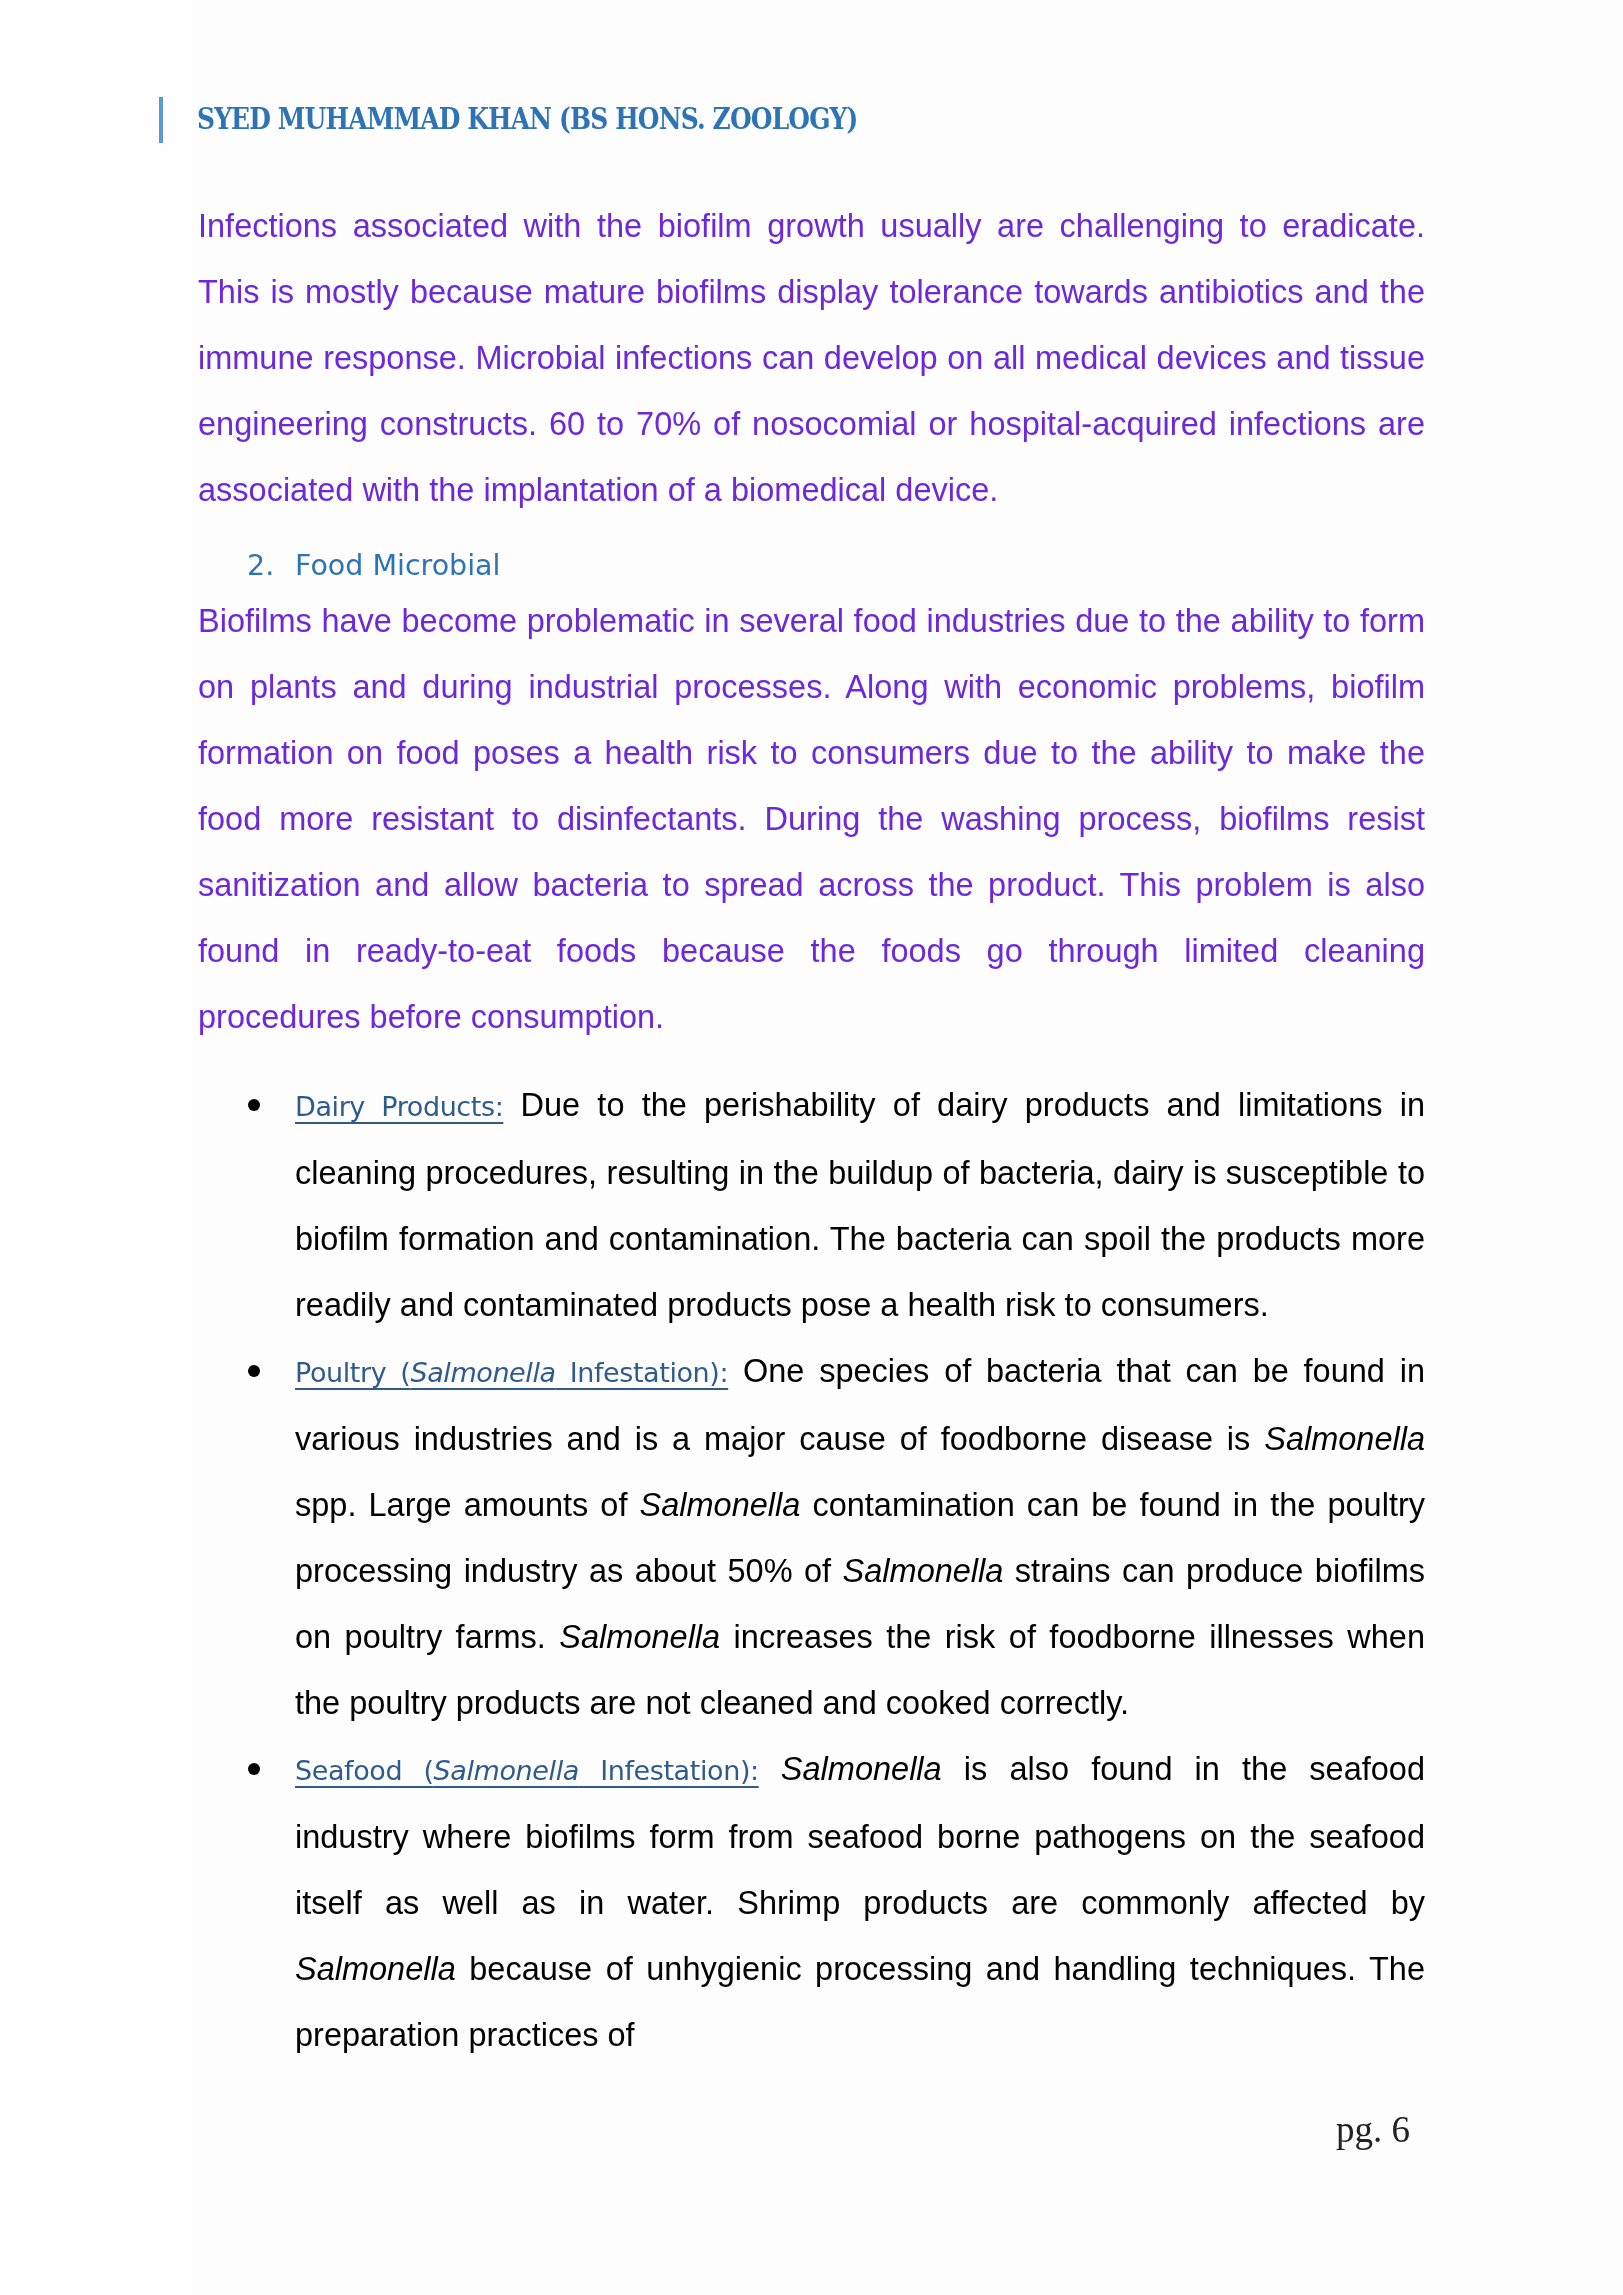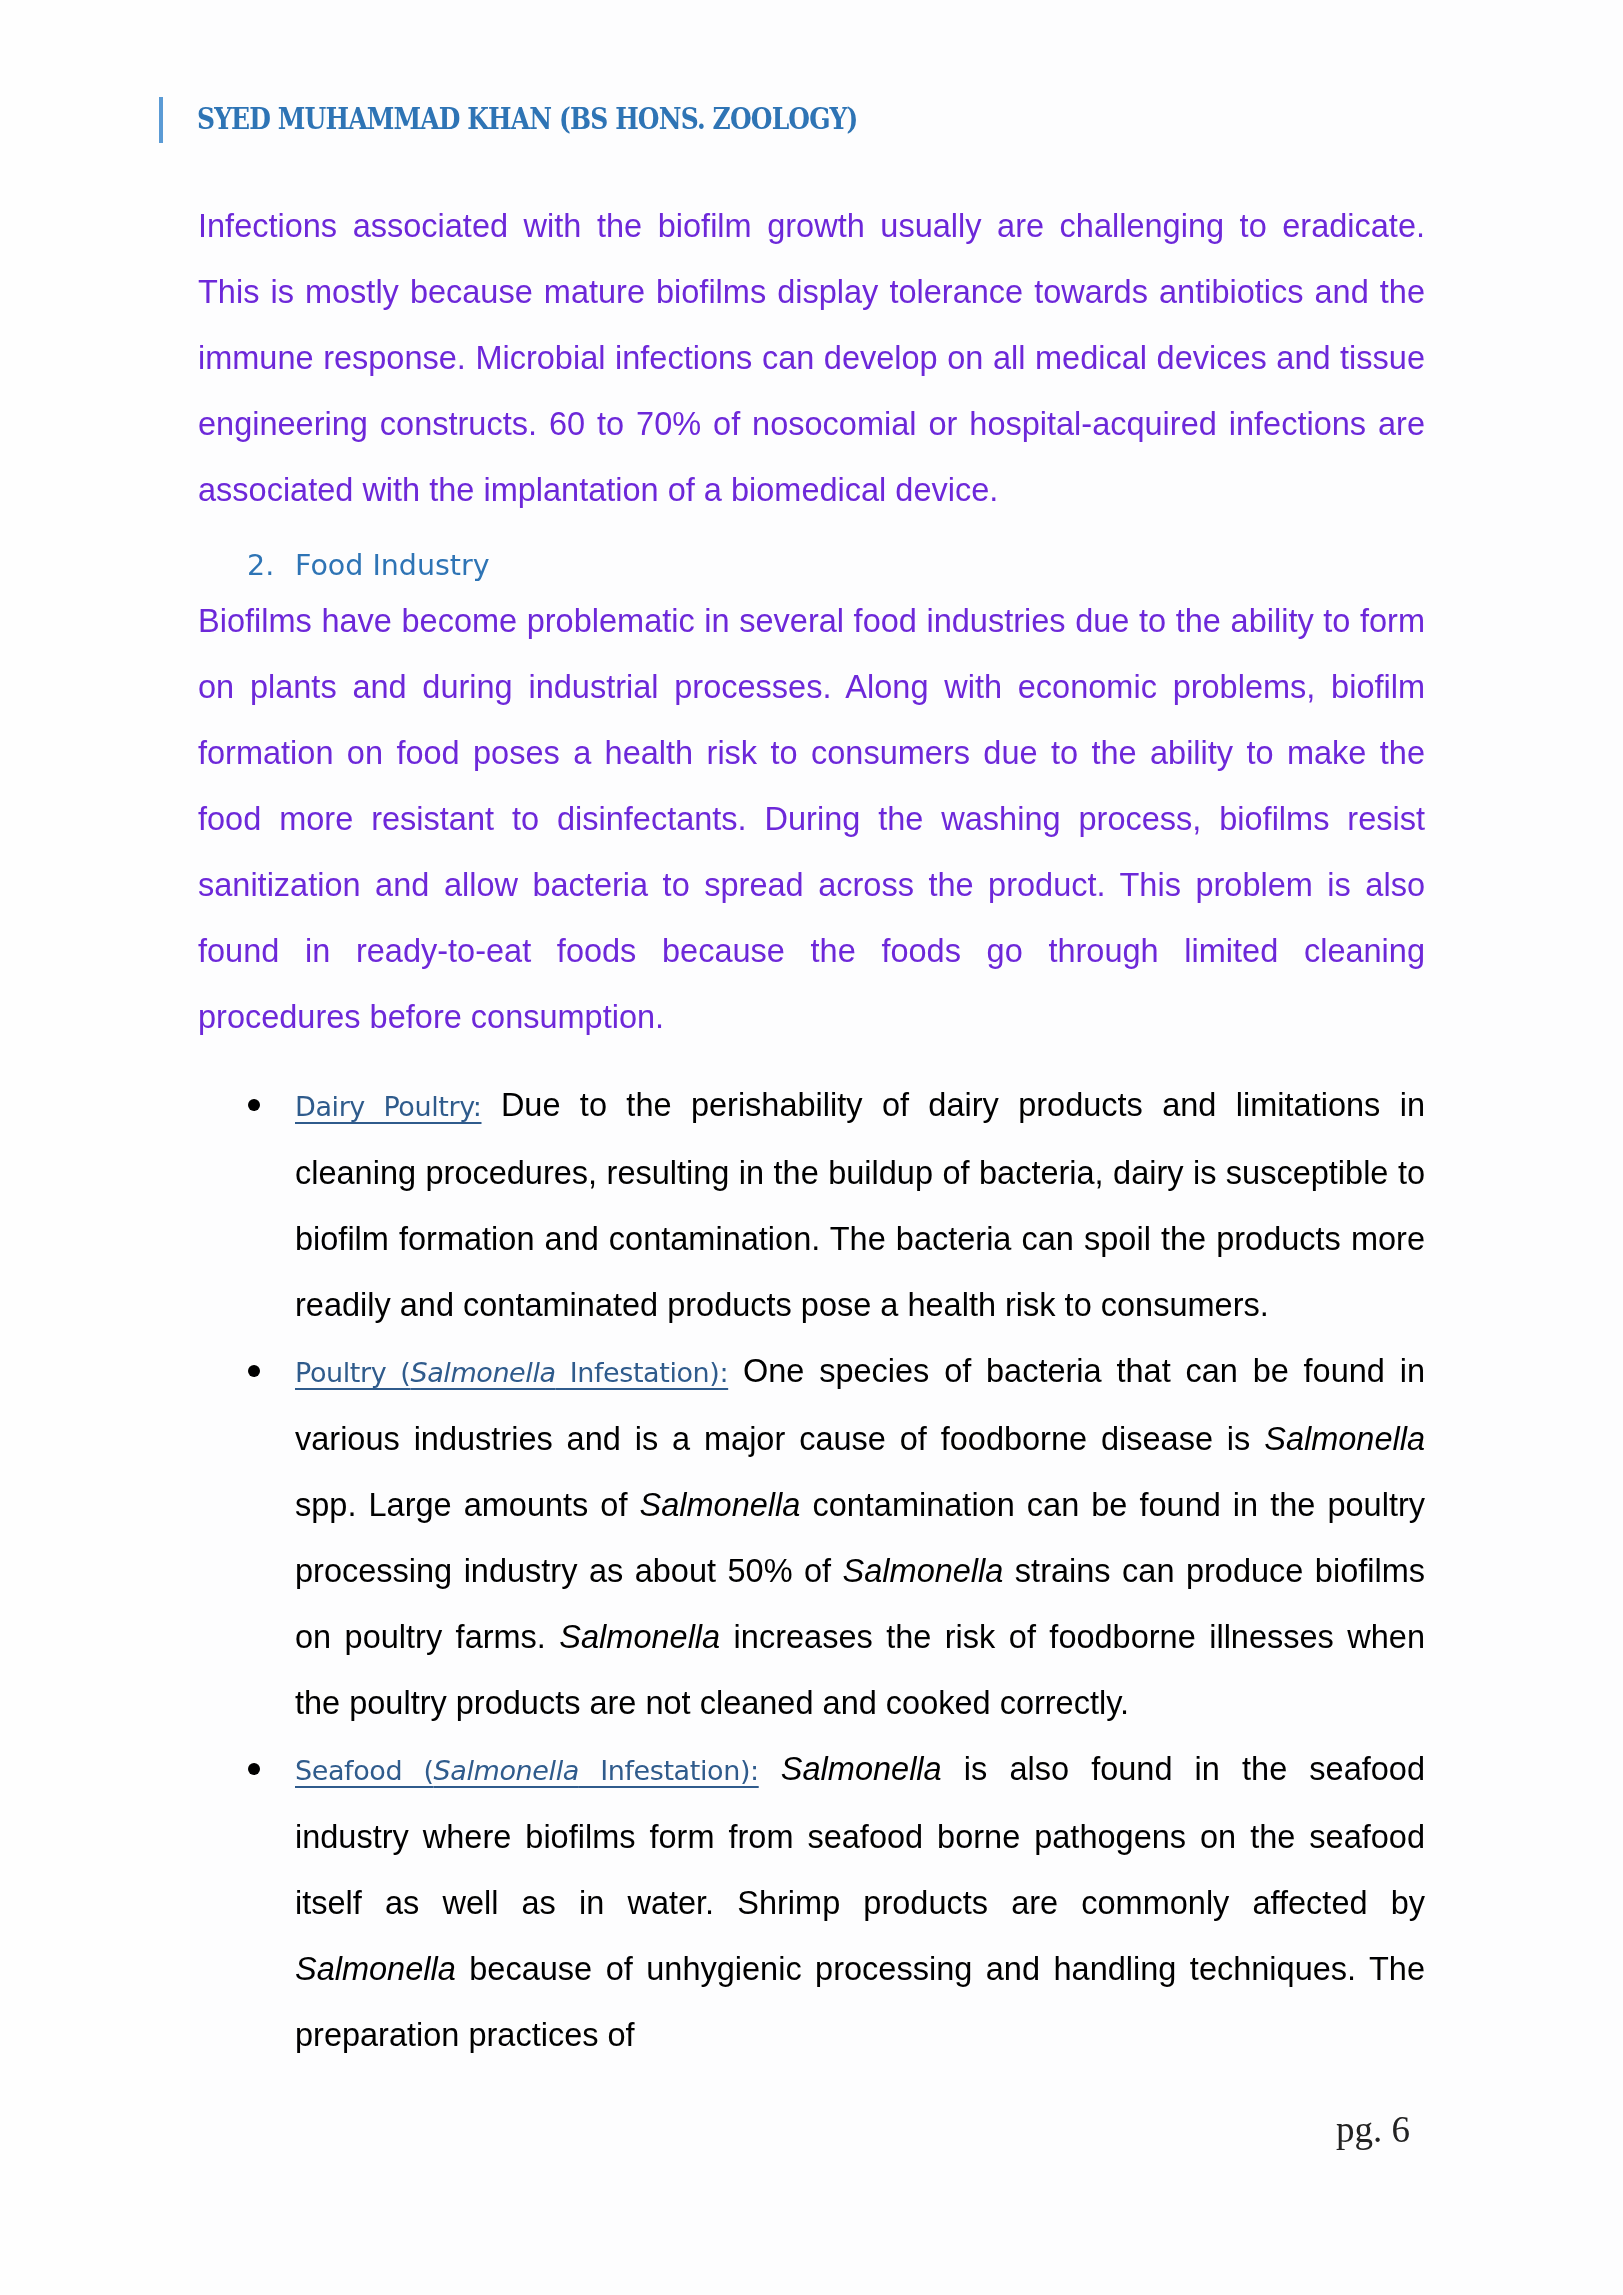--- a/index.html
+++ b/index.html
@@ -132,31 +132,31 @@
 <div class="header">
   <div class="header-bar"></div>
   <div class="header-title">SYED MUHAMMAD KHAN (BS HONS. ZOOLOGY)</div>
 </div>
 
 <div class="content p1">
   <p class="para">Infections associated with the biofilm growth usually are challenging to eradicate. This is mostly because mature biofilms display tolerance towards antibiotics and the immune response. Microbial infections can develop on all medical devices and tissue engineering constructs. 60 to 70% of nosocomial or hospital-acquired infections are associated with the implantation of a biomedical device.</p>
 </div>
 
 <div class="heading2">
-  <span class="num">2.</span><span>Food Industry</span>
+  <span class="num">2.</span><span>Food Microbial</span>
 </div>
 
 <div class="content p2">
   <p class="para">Biofilms have become problematic in several food industries due to the ability to form on plants and during industrial processes. Along with economic problems, biofilm formation on food poses a health risk to consumers due to the ability to make the food more resistant to disinfectants. During the washing process, biofilms resist sanitization and allow bacteria to spread across the product. This problem is also found in ready-to-eat foods because the foods go through limited cleaning procedures before consumption.</p>
 </div>
 
 <ul class="bullets">
   <li class="bullet-item">
     <span class="bullet-dot"></span>
-    <span class="item-title">Dairy Poultry:</span><span> Due to the perishability of dairy products and limitations in cleaning procedures, resulting in the buildup of bacteria, dairy is susceptible to biofilm formation and contamination. The bacteria can spoil the products more readily and contaminated products pose a health risk to consumers.</span>
+    <span class="item-title">Dairy Products:</span><span> Due to the perishability of dairy products and limitations in cleaning procedures, resulting in the buildup of bacteria, dairy is susceptible to biofilm formation and contamination. The bacteria can spoil the products more readily and contaminated products pose a health risk to consumers.</span>
   </li>
   <li class="bullet-item">
     <span class="bullet-dot"></span>
     <span class="item-title"><span>Poultry (</span><i>Salmonella</i><span> Infestation):</span></span><span> One species of bacteria that can be found in various industries and is a major cause of foodborne disease is </span><span class="sp">Salmonella</span><span> spp. Large amounts of </span><span class="sp">Salmonella</span><span> contamination can be found in the poultry processing industry as about 50% of </span><span class="sp">Salmonella</span><span> strains can produce biofilms on poultry farms. </span><span class="sp">Salmonella</span><span> increases the risk of foodborne illnesses when the poultry products are not cleaned and cooked correctly.</span>
   </li>
   <li class="bullet-item">
     <span class="bullet-dot"></span>
     <span class="item-title"><span>Seafood (</span><i>Salmonella</i><span> Infestation):</span></span><span> </span><span class="sp">Salmonella</span><span> is also found in the seafood industry where biofilms form from seafood borne pathogens on the seafood itself as well as in water. Shrimp products are commonly affected by </span><span class="sp">Salmonella</span><span> because of unhygienic processing and handling techniques. The preparation practices of</span>
   </li>
 </ul>

